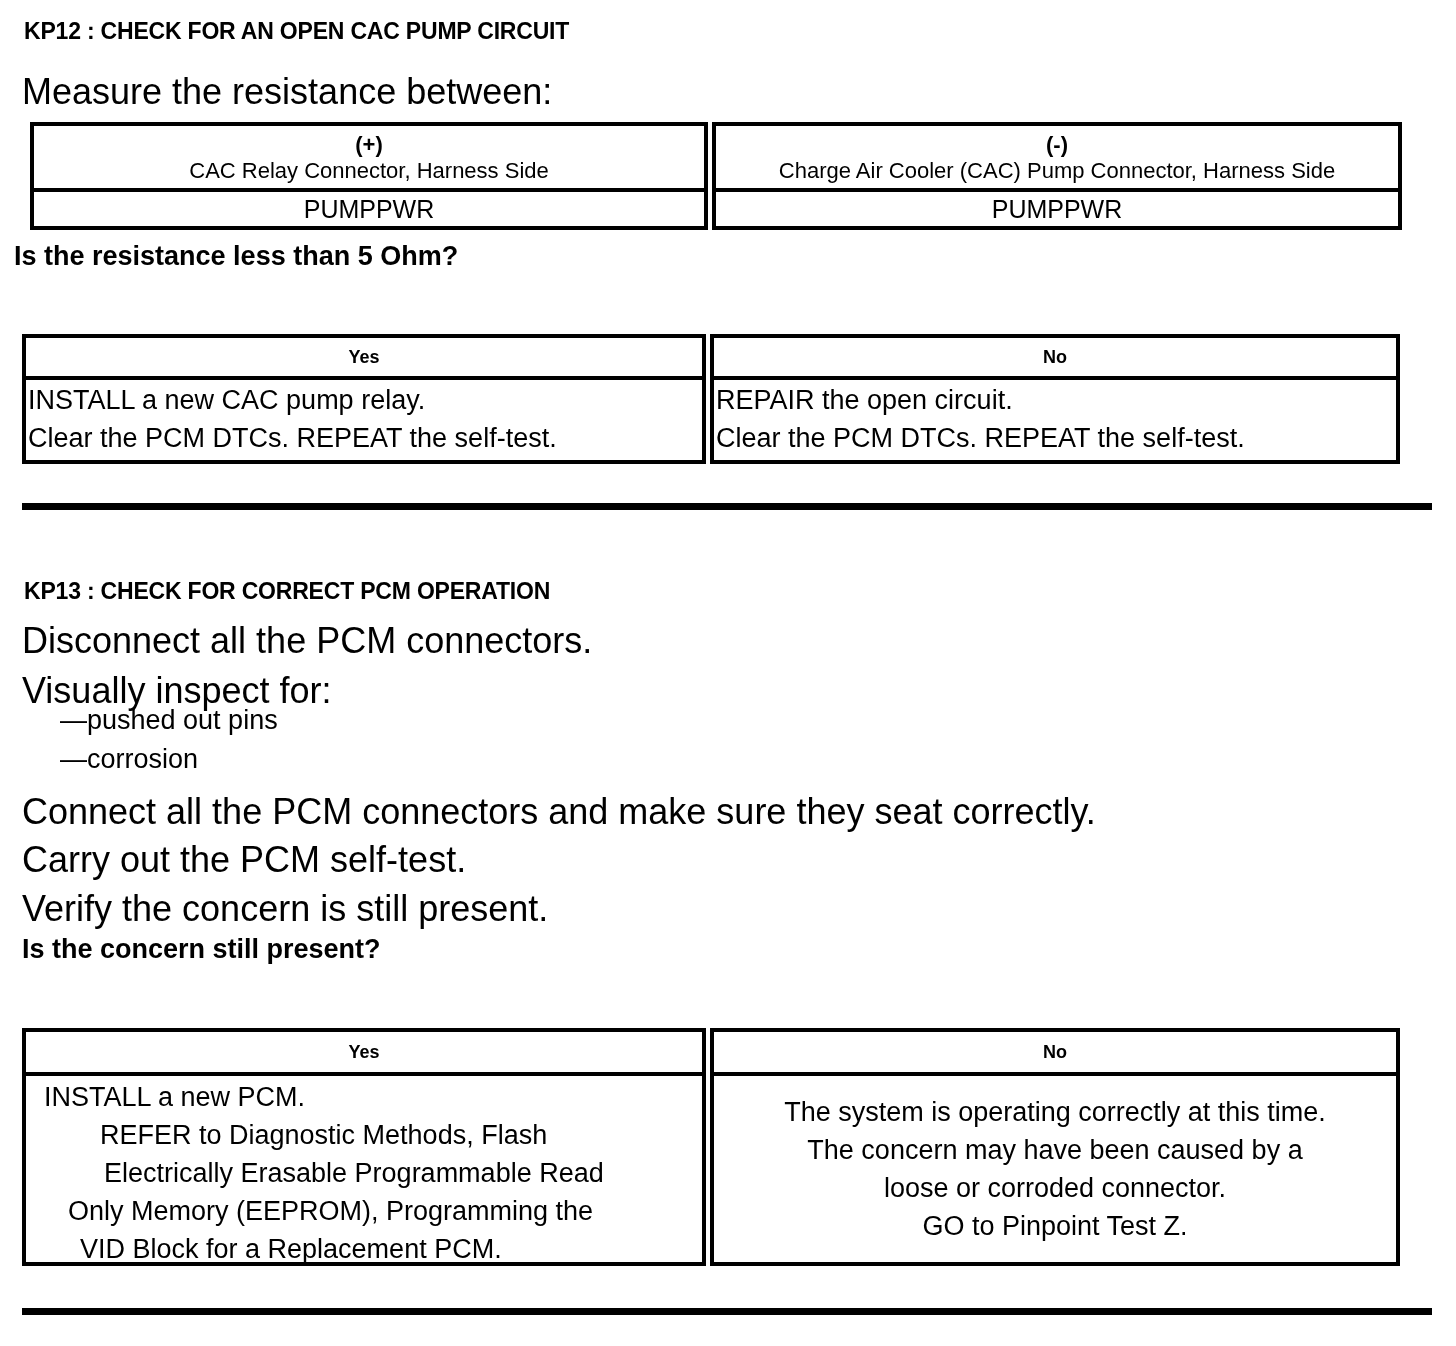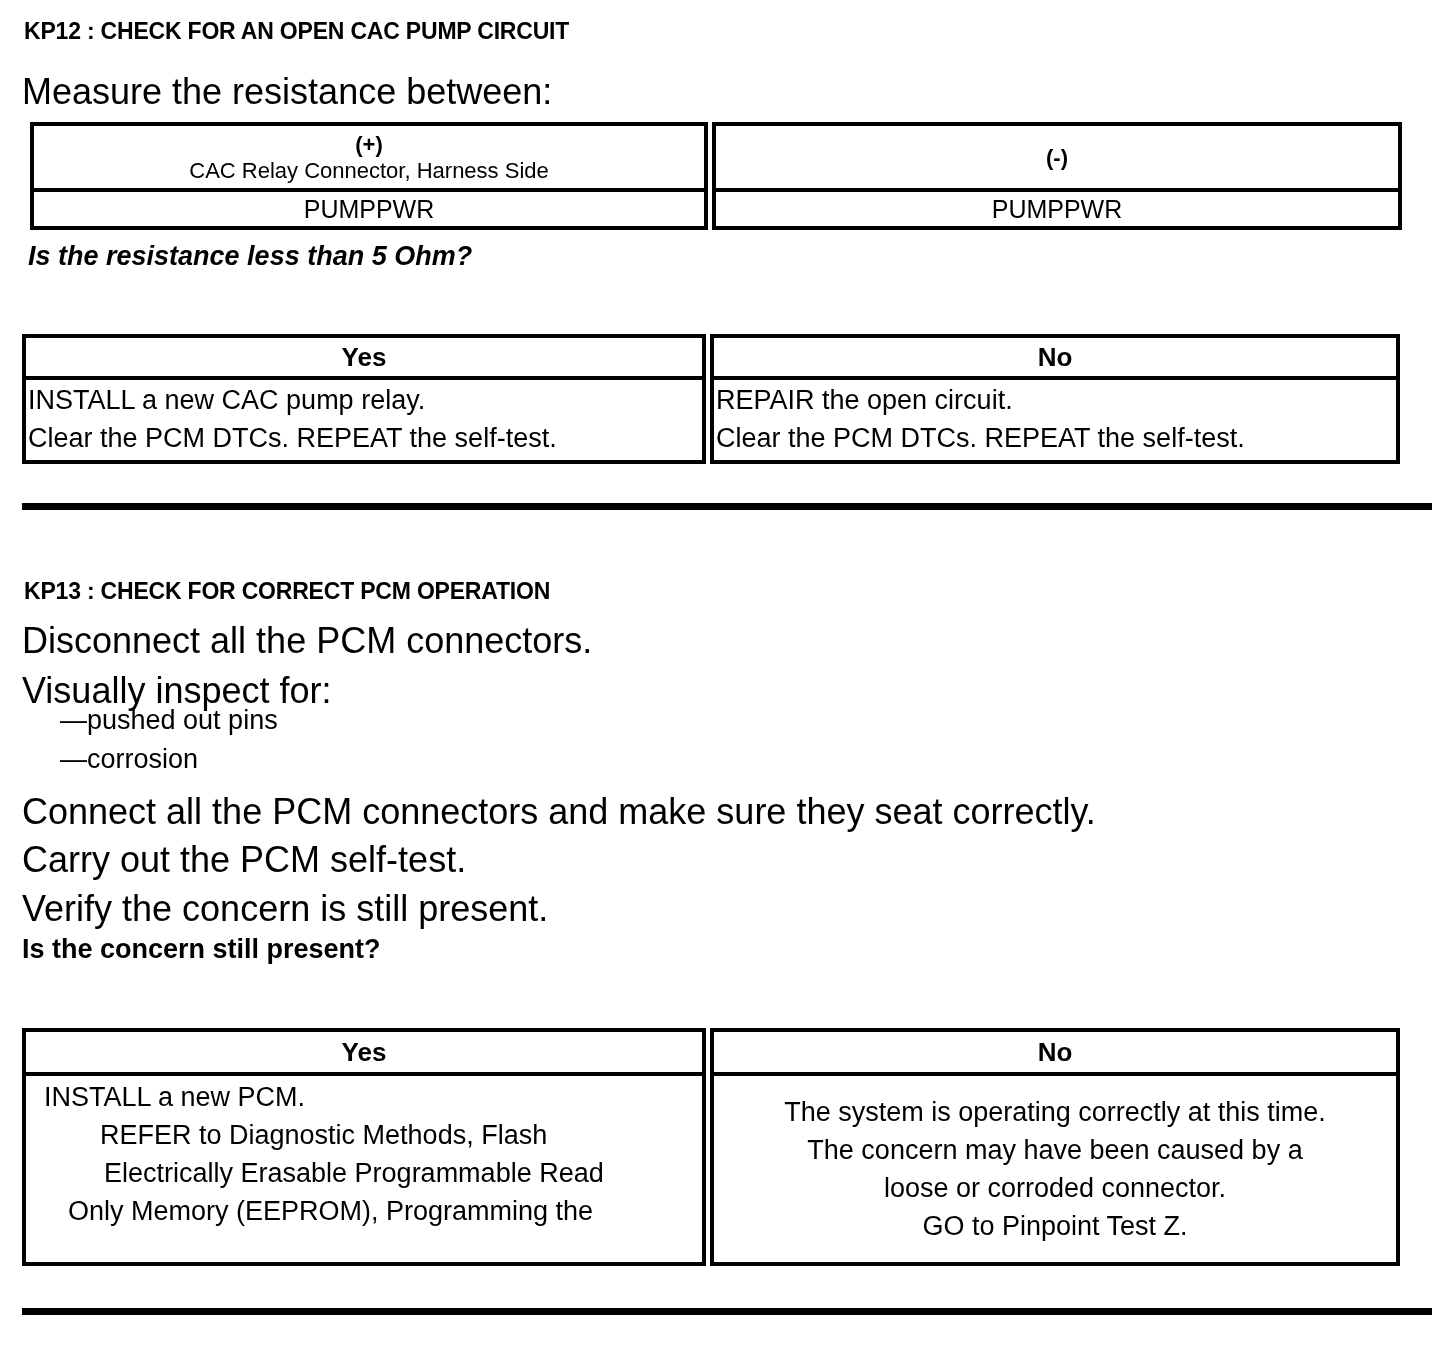--- a/index.html
+++ b/index.html
@@ -62,21 +62,21 @@
     border: 4px solid #000000;
     box-sizing: border-box;
     display: flex;
     flex-direction: column;
   }
   .tbl .col + .col { margin-left: 4px; }
 
   .cell-head {
     box-sizing: border-box;
     text-align: center;
-    font-size: 26px;
+    font-size: 18px;
     font-weight: bold;
     display: flex;
     align-items: center;
     justify-content: center;
   }
   .cell-head.thin {
     font-weight: normal;
     font-size: 22px;
     line-height: 26px;
     flex-direction: column;
@@ -146,26 +146,27 @@
     <div class="col col-left">
       <div class="cell-head thin">
         <span class="plusminus">(+)</span>
         <span>CAC Relay Connector, Harness Side</span>
       </div>
       <div class="cell-body">PUMPPWR</div>
     </div>
     <div class="col col-right">
       <div class="cell-head thin">
         <span class="plusminus">(-)</span>
+        <span>Charge Air Cooler (CAC) Pump Connector, Harness Side</span>
       </div>
       <div class="cell-body">PUMPPWR</div>
     </div>
   </div>
 
-  <div class="abs q-line" style="left:28px; top:241px;font-style:italic;">Is the resistance less than 5 Ohm?</div>
+  <div class="abs q-line" style="left:14px; top:241px;">Is the resistance less than 5 Ohm?</div>
 
   <div class="tbl" id="table-kp12-answers">
     <div class="col col-left">
       <div class="cell-head">Yes</div>
       <div class="cell-body leftal">
         <span class="ln">INSTALL a new CAC pump relay.</span>
         <span class="ln">Clear the PCM DTCs. REPEAT the self-test.</span>
       </div>
     </div>
     <div class="col col-right">
@@ -192,20 +193,21 @@
   <div class="abs q-line" style="left:22px; top:934px;">Is the concern still present?</div>
 
   <div class="tbl" id="table-kp13-answers">
     <div class="col col-left">
       <div class="cell-head">Yes</div>
       <div class="cell-body leftal">
         <span class="ln">INSTALL a new PCM.</span>
         <span class="ln indent">REFER to  Diagnostic Methods,  Flash</span>
         <span class="ln indent2">Electrically Erasable Programmable Read</span>
         <span class="ln indent3">Only Memory (EEPROM), Programming the</span>
+        <span class="ln indent4">VID Block for a  Replacement PCM.</span>
       </div>
     </div>
     <div class="col col-right">
       <div class="cell-head">No</div>
       <div class="cell-body center">
         <span class="ln">The system is operating correctly at this time.</span>
         <span class="ln">The concern may have been caused by a</span>
         <span class="ln">loose or corroded connector.</span>
         <span class="ln">GO to Pinpoint Test Z.</span>
       </div>

